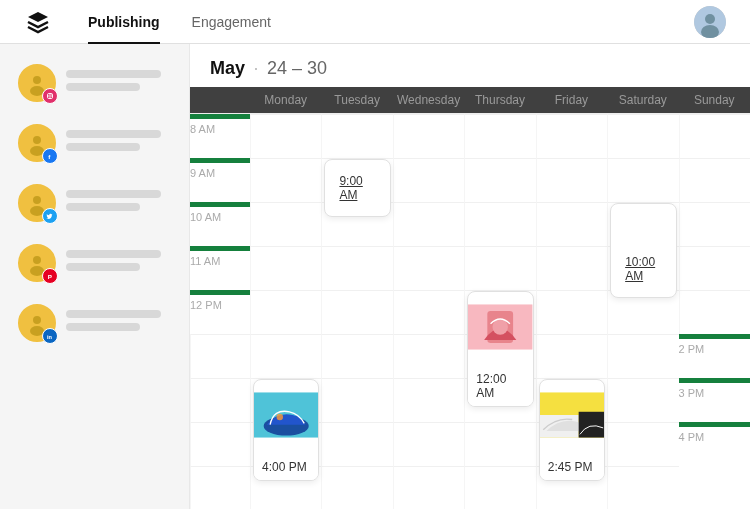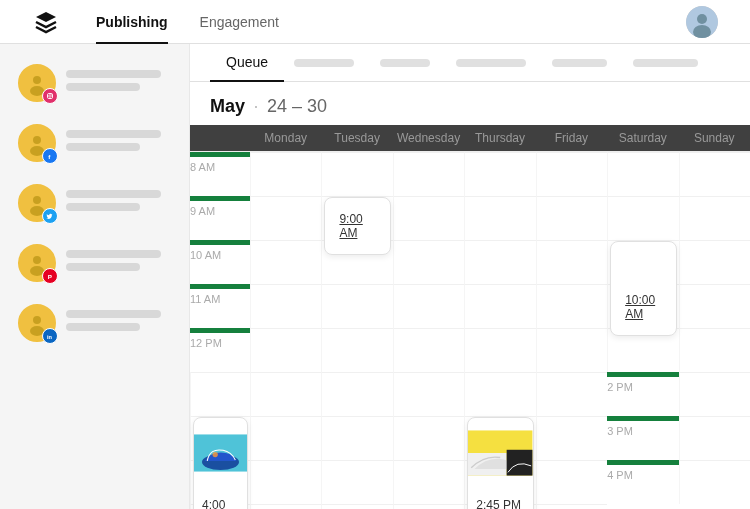--- a/index.html
+++ b/index.html
@@ -1,21 +1,21 @@
 <!DOCTYPE html>
 <html><head>
   <meta charset="utf-8">
   <style>
     * { box-sizing: border-box; margin: 0; padding: 0; }
     body { font-family: -apple-system, BlinkMacSystemFont, 'Segoe UI', sans-serif; background: #f5f5f5; width: 750px; height: 509px; overflow: hidden; display: flex; flex-direction: column; }
 
     
     .header {
       display: flex; align-items: center; background: #fff; border-bottom: 1px solid #e0e0e0;
-      height: 44px; padding: 0 32px; flex-shrink: 0;
+      height: 44px; padding: 0 24px; flex-shrink: 0;
     }
     .header-logo { display: flex; align-items: center; margin-right: 20px; }
     .header-logo svg { width: 28px; height: 28px; }
     .header-nav { display: flex; gap: 0; flex: 1; }
     .nav-item {
       padding: 0 16px; height: 44px; display: flex; align-items: center; font-size: 14px;
       color: #666; cursor: pointer; position: relative;
     }
     .nav-item.active { color: #111; font-weight: 600; }
     .nav-item.active::after {
@@ -260,28 +260,20 @@
       </div>
       <div class="sidebar-text-lines">
         <div class="sidebar-line long"></div>
         <div class="sidebar-line short"></div>
       </div>
     </div>
   </aside>
 
   <div class="content">
 
-    <div class="tabs-row">
-      <div class="tab-item active">Queue</div>
-      <div class="tab-placeholder" style="width:60px;"></div>
-      <div class="tab-placeholder" style="width:50px; margin-left:16px;"></div>
-      <div class="tab-placeholder" style="width:70px; margin-left:16px;"></div>
-      <div class="tab-placeholder" style="width:55px; margin-left:16px;"></div>
-      <div class="tab-placeholder" style="width:65px; margin-left:16px;"></div>
-    </div>
 
     <div class="calendar-header">
       <span class="cal-month">May</span>
       <span class="cal-dot">·</span>
       <span class="cal-range">24 – 30</span>
     </div>
 
     <div class="calendar-grid">
 
       <div class="day-headers">
@@ -334,20 +326,32 @@
           <div class="day-cell"></div>
           <div class="day-cell"></div>
           <div class="day-cell"></div>
           <div class="day-cell"></div>
           <div class="day-cell"></div>
           <div class="day-cell"></div>
           <div class="time-label">12 PM</div>
           <div class="day-cell"></div>
           <div class="day-cell"></div>
           <div class="day-cell"></div>
+          <div class="day-cell">
+            <div class="sched-card has-image">
+              <svg class="card-img-placeholder" viewBox="0 0 100 70">
+            <rect width="100" height="70" fill="#f8b8c0"></rect>
+            <rect x="30" y="10" width="40" height="50" rx="5" fill="#e8848c"></rect>
+            <path d="M25 55 Q50 20 75 55 Z" fill="#d45060"></path>
+            <circle cx="50" cy="35" r="12" fill="#f0a0a8"></circle>
+            <path d="M35 30 Q50 15 65 30" stroke="white" stroke-width="2" fill="none"></path>
+          </svg>
+              <div class="card-time">12:00 AM</div>
+            </div>
+          </div>
           <div class="day-cell"></div>
           <div class="day-cell"></div>
           <div class="day-cell"></div>
           <div class="day-cell"></div>
           <div class="day-cell"></div>
           <div class="day-cell"></div>
           <div class="day-cell"></div>
           <div class="day-cell"></div>
           <div class="day-cell"></div>
           <div class="day-cell"></div>

